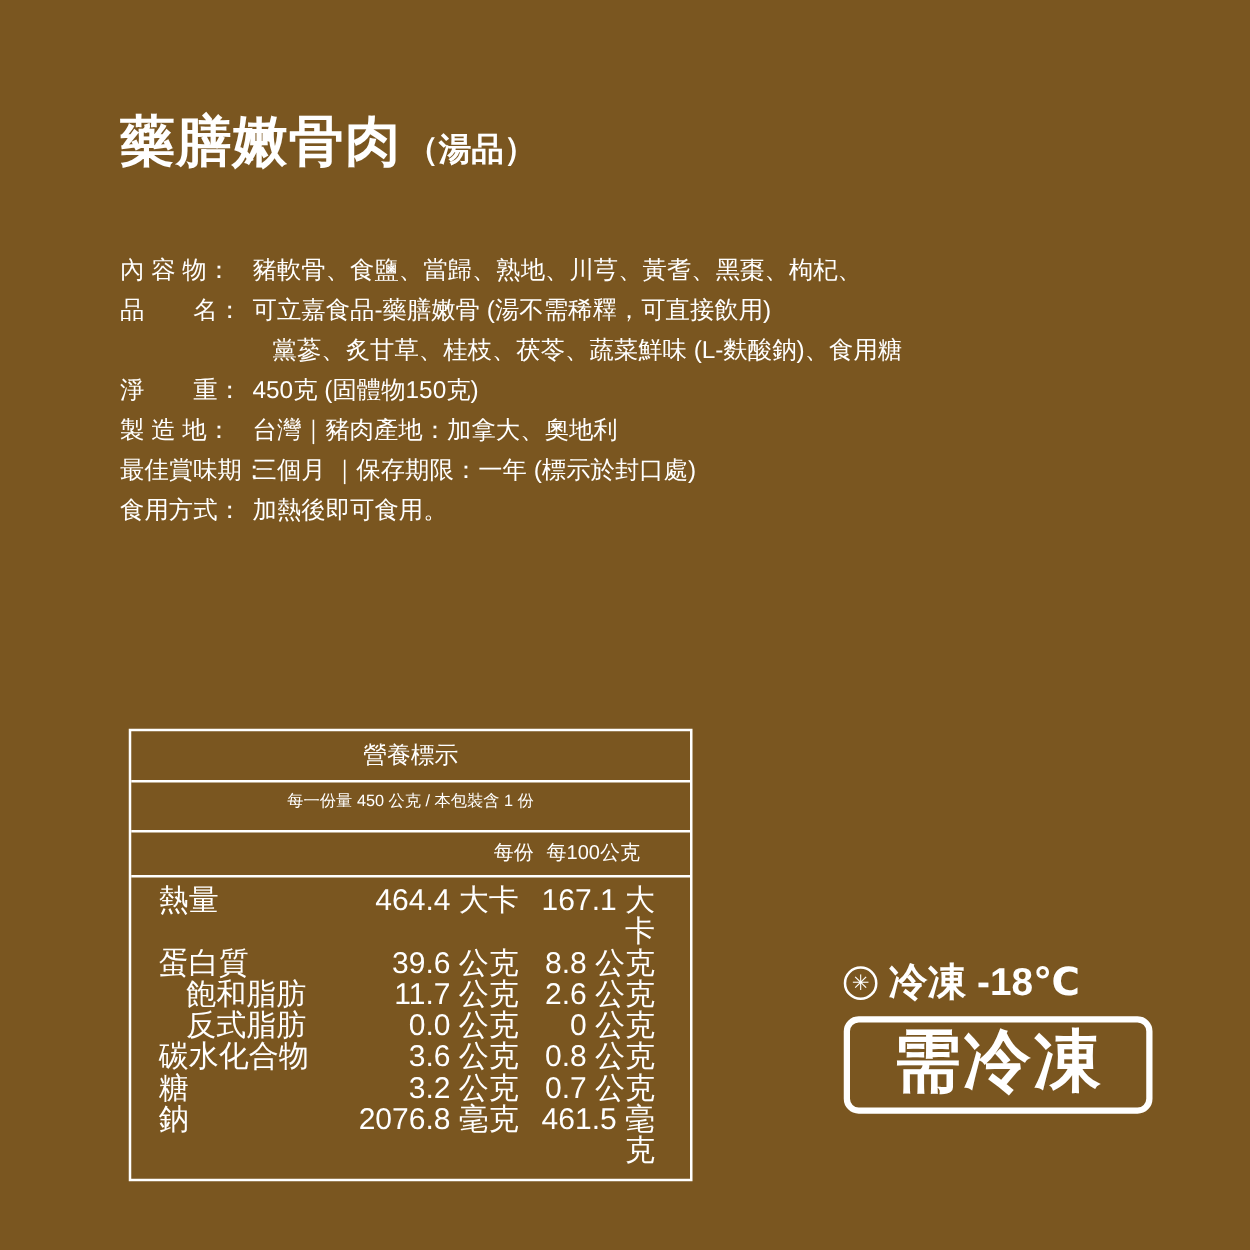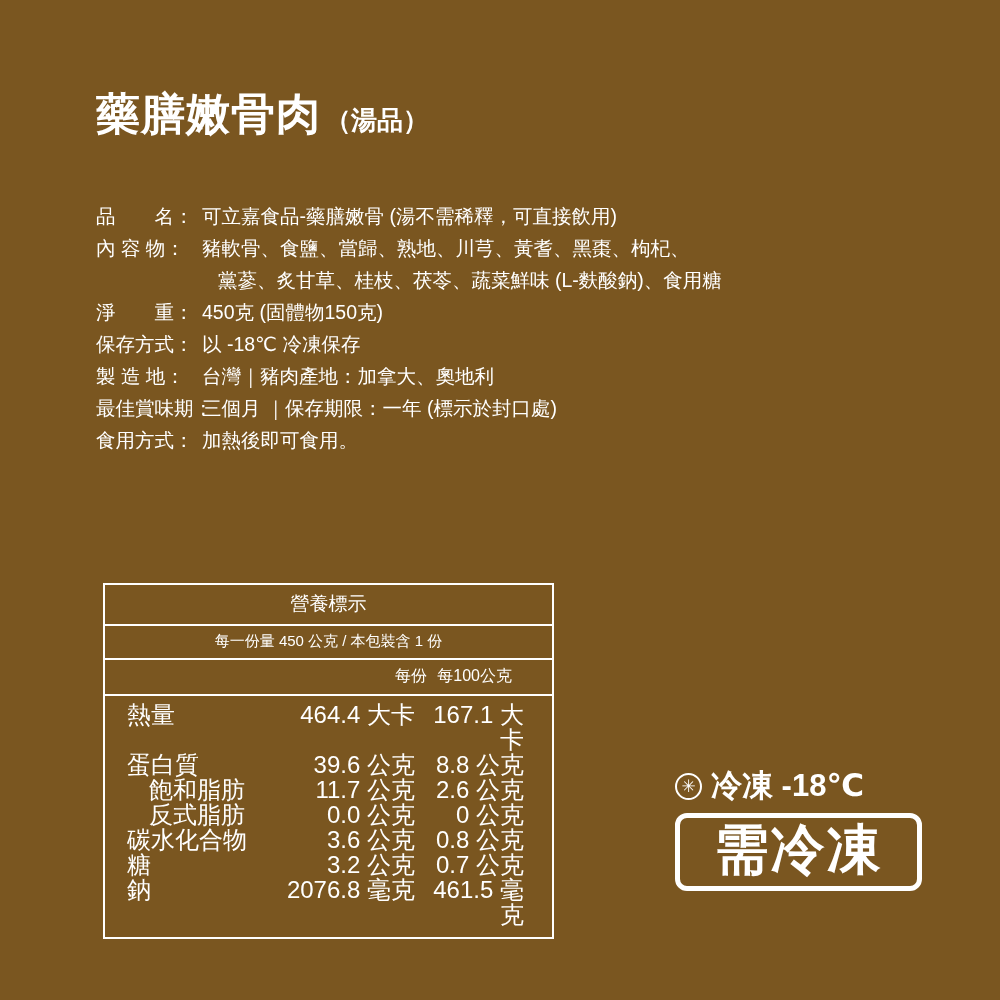--- a/index.html
+++ b/index.html
@@ -78,23 +78,23 @@
     font-size: 18px;
   }
   .nut-title {
     text-align: center;
     padding: 6px 0 7px;
     border-bottom: 2px solid #ffffff;
     font-size: 19px;
   }
   .nut-serving {
     text-align: center;
-    padding: 6px 0 7px;
+    padding: 6px 0 14px;
     border-bottom: 2px solid #ffffff;
-    font-size: 15px;
+    font-size: 13px;
   }
   .nut-head {
     display: flex;
     padding: 6px 12px 7px;
     border-bottom: 2px solid #ffffff;
     font-size: 16px;
   }
   .nut-head .c-name { flex: 0 0 172px; }
   .nut-head .c-per   { flex: 0 0 138px; text-align: right; }
   .nut-head .c-100   { flex: 1; text-align: right; padding-right: 28px; }
@@ -160,33 +160,30 @@
 
 <div class="page">
 
   <div class="title-row">
     <span class="title-main">藥膳嫩骨肉</span>
     <span class="title-sub">（湯品）</span>
   </div>
 
   <div class="info">
     <span class="info-line">
+      <span class="info-label">內 容 物：</span><span>豬軟骨、食鹽、當歸、熟地、川芎、黃耆、黑棗、枸杞、</span>
+    </span>
+    <span class="info-line">
       <span class="info-label">品　　名：</span><span>可立嘉食品-藥膳嫩骨 (湯不需稀釋，可直接飲用)</span>
     </span>
     <span class="info-line">
-      <span class="info-label">內 容 物：</span><span>豬軟骨、食鹽、當歸、熟地、川芎、黃耆、黑棗、枸杞、</span>
-    </span>
-    <span class="info-line">
       <span class="info-cont">黨蔘、炙甘草、桂枝、茯苓、蔬菜鮮味 (L-麩酸鈉)、食用糖</span>
     </span>
     <span class="info-line">
       <span class="info-label">淨　　重：</span><span>450克 (固體物150克)</span>
-    </span>
-    <span class="info-line">
-      <span class="info-label">保存方式：</span><span>以 -18℃ 冷凍保存</span>
     </span>
     <span class="info-line">
       <span class="info-label">製 造 地：</span><span>台灣｜豬肉產地：加拿大、奧地利</span>
     </span>
     <span class="info-line">
       <span class="info-label">最佳賞味期：</span><span>三個月 ｜保存期限：一年 (標示於封口處)</span>
     </span>
     <span class="info-line">
       <span class="info-label">食用方式：</span><span>加熱後即可食用。</span>
     </span>

